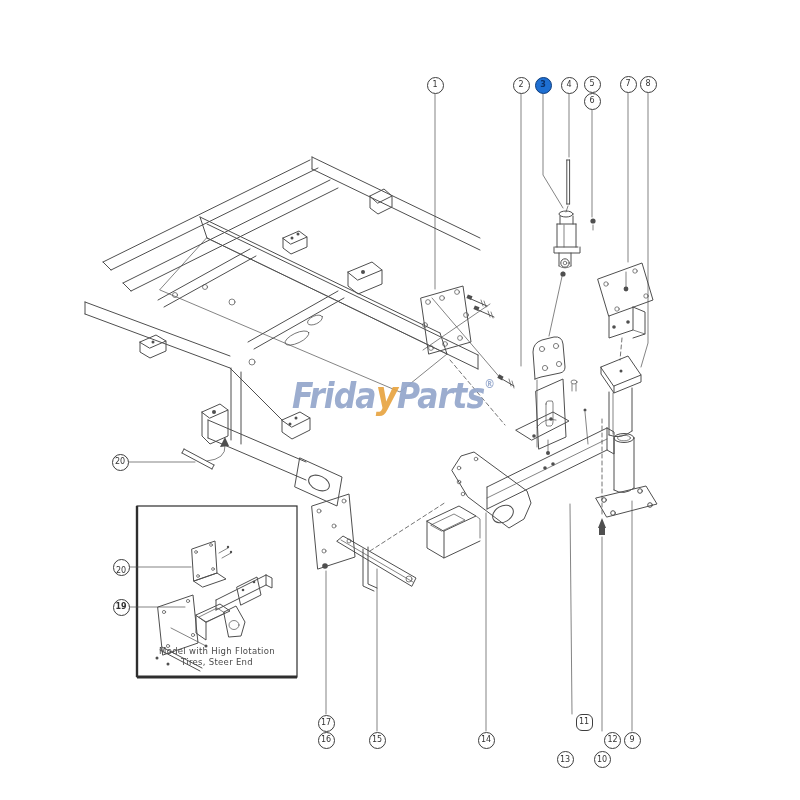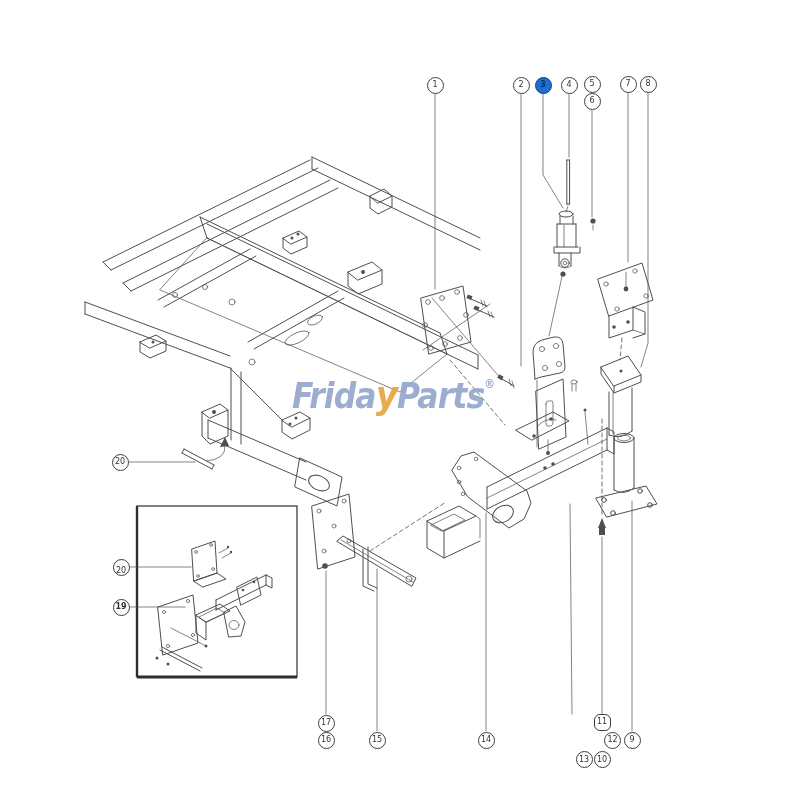--- a/index.html
+++ b/index.html
@@ -340,20 +340,24 @@
       <path class="ln tn" d="M377,731 L377,569"></path>
       <path class="ln tn" d="M326,714 L326,571"></path>
       <path class="ln tn" d="M129,462 L195,462"></path>
       <path class="ln tn" d="M130,607 L185,607"></path>
       <path class="ln tn" d="M130,567 L191,567"></path>
     </g>
   </svg>
 
   <div class="watermark"><span>Frida</span><span class="swoosh">y</span><span>Parts</span><sup>®</sup></div>
 
+  <div class="inset-caption">
+    <div>Model with High Flotation</div>
+    <div>Tires, Steer End</div>
+  </div>
 
   <div id="callout-layer">
       <div class="callout" style="left: 435px; top: 85px;">
         <span>1</span>
       </div>
       <div class="callout" style="left: 521px; top: 85px;">
         <span>2</span>
       </div>
       <div class="callout hl" style="left: 543px; top: 85px;">
         <span>3</span>
@@ -372,27 +376,27 @@
       </div>
       <div class="callout" style="left: 648px; top: 84px;">
         <span>8</span>
       </div>
       <div class="callout" style="left: 632px; top: 740px;">
         <span>9</span>
       </div>
       <div class="callout" style="left: 602px; top: 739px; margin-top: 12px;">
         <span>10</span>
       </div>
-      <div class="callout" style="left: 602px; top: 722px; border-radius: 6px;">
+      <div class="callout" style="left: 584px; top: 722px; border-radius: 6px;">
         <span>11</span>
       </div>
       <div class="callout" style="left: 572px; top: 740px; margin-left: 32px;">
         <span>12</span>
       </div>
-      <div class="callout" style="left: 584px; top: 723px; margin-top: 28px;">
+      <div class="callout" style="left: 565px; top: 723px; margin-top: 28px;">
         <span>13</span>
       </div>
       <div class="callout" style="left: 486px; top: 740px;">
         <span>14</span>
       </div>
       <div class="callout" style="left: 377px; top: 740px;">
         <span>15</span>
       </div>
       <div class="callout" style="left: 326px; top: 740px;">
         <span>16</span>

